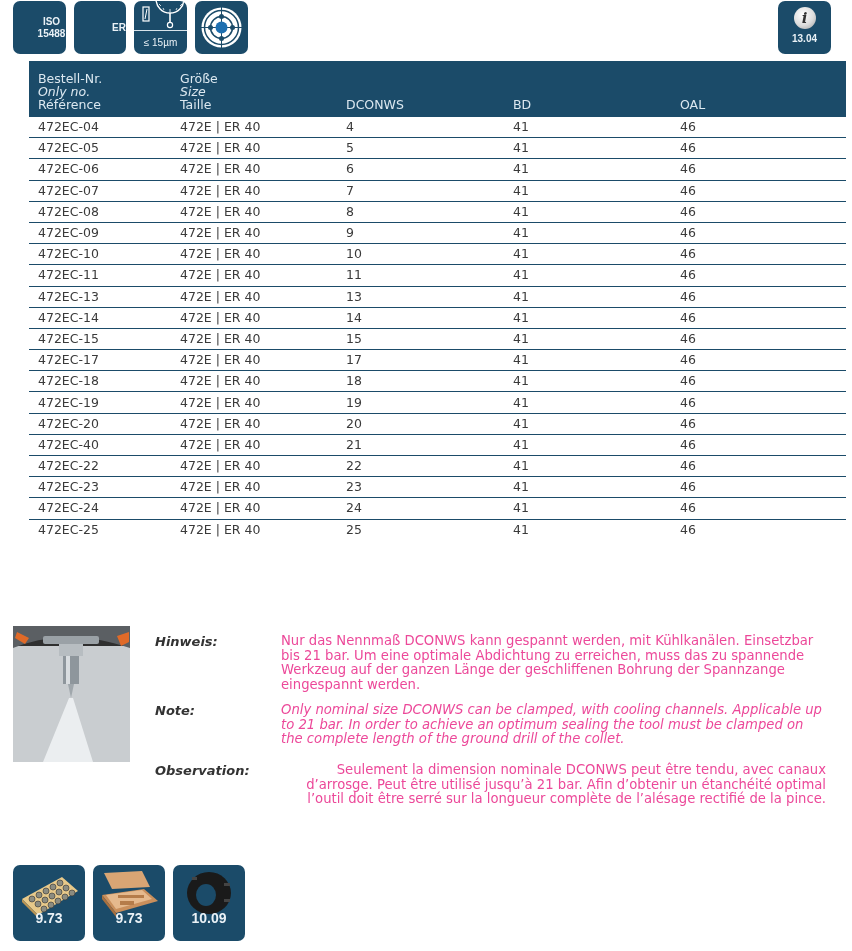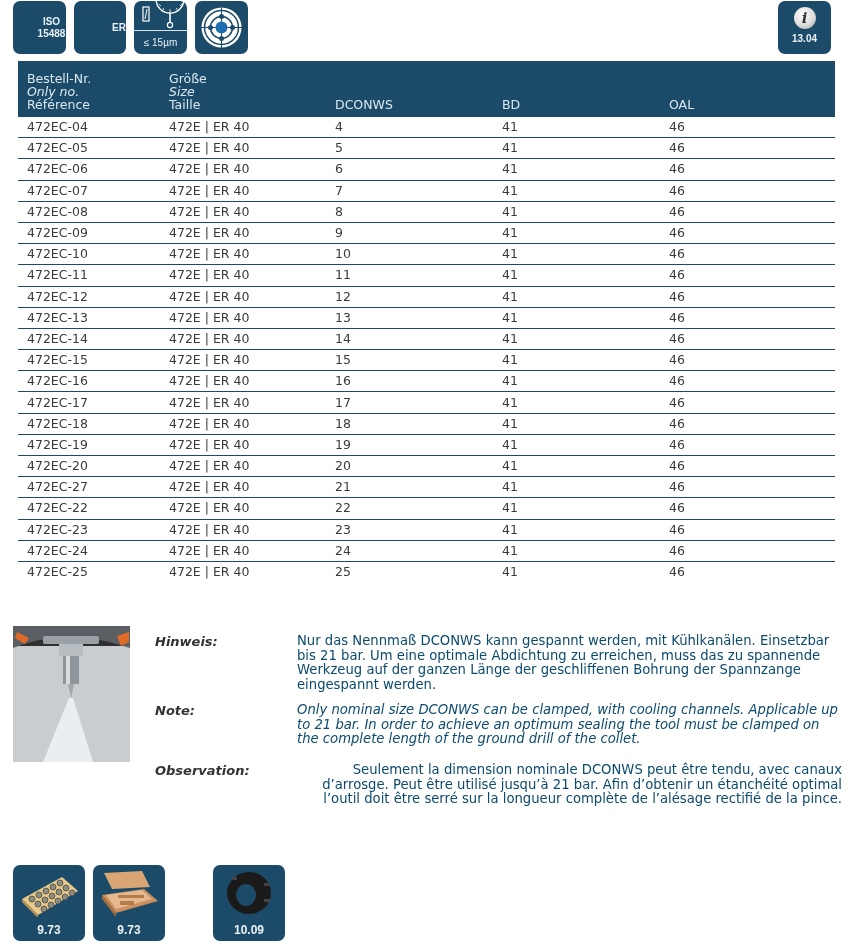--- a/index.html
+++ b/index.html
@@ -21,40 +21,40 @@
   #b-conc { left: 195px; top: 1px; width: 53px; height: 53px; }
   #b-info { left: 778px; top: 1px; width: 53px; height: 53px; justify-content: flex-start; padding-top: 6px; }
   #b-info .ref { font-family: "Liberation Sans", sans-serif; font-weight: bold; font-size: 10px; color: #eaf1f6; margin-top: 4px; }
 
   .info-icon { width: 22px; height: 22px; border-radius: 50%;
                background: radial-gradient(circle at 40% 35%, #ffffff 0%, #dcdcdc 55%, #9c9c9c 100%);
                display: flex; align-items: center; justify-content: center;
                font-family: "DejaVu Serif", serif; font-style: italic; font-weight: bold; font-size: 15px; color: #333; }
 
   
-  #spec-table { position: absolute; left: 18px; top: 61px; width: 817px; border-collapse: collapse; }
+  #spec-table { position: absolute; left: 29px; top: 61px; width: 817px; border-collapse: collapse; }
   #spec-table thead th { background: #1b4b69; color: #dce8f0; font-weight: normal; text-align: left;
                          font-family: "DejaVu Sans", sans-serif; font-size: 12.5px; line-height: 13px;
                          vertical-align: bottom; padding: 4px 0 6px 9px; height: 46px; }
   #spec-table thead th i { font-style: italic; }
   #spec-table tbody td { font-size: 12.5px; height: 20.2px; padding: 0 0 0 9px; line-height: 20px;
                          border-bottom: 1px solid #1b4b69; color: #3a3a3a; white-space: nowrap; }
   #spec-table tbody tr:last-child td { border-bottom: none; }
   .col1 { width: 133px; } .col2 { width: 157px; } .col3 { width: 158px; } .col4 { width: 158px; }
 
   
   #note-photo { position: absolute; left: 13px; top: 626px; width: 117px; height: 136px; overflow: hidden;
                 background: linear-gradient(180deg, #4a4a4a 0%, #9da3a8 40%, #d7dadc 100%); }
   .note-label { position: absolute; left: 155px; font-weight: bold; font-style: italic; font-size: 13px; color: #333; }
-  .note-text { position: absolute; left: 297px; width: 545px; font-size: 13.2px; line-height: 14.6px; color: #0c4a6e; }
+  .note-text { position: absolute; left: 281px; width: 545px; font-size: 13.2px; line-height: 14.6px; color: #ec4899; }
   .note-text.it { font-style: italic; }
 
   .acc { position: absolute; top: 865px; height: 76px; width: 72px; }
-  .acc .lbl { position: absolute; bottom: 4px; width: 100%; text-align: center; color: #eaf1f6;
-              font-family: "Liberation Sans", sans-serif; font-weight: bold; font-size: 12px; }
+  .acc .lbl { position: absolute; bottom: 15px; width: 100%; text-align: center; color: #eaf1f6;
+              font-family: "Liberation Sans", sans-serif; font-weight: bold; font-size: 14px; }
 </style>
 </head>
 <body>
 
 <div class="badge" id="b-iso">
   <span class="badge-text">ISO</span>
   <span class="badge-text">15488</span>
 </div>
 <div class="badge" id="b-er">
   <span class="badge-text">ER</span>
@@ -166,27 +166,20 @@
         <td>46</td>
       </tr>
       <tr>
         <td>472EC-11</td>
         <td>472E | ER 40</td>
         <td>11</td>
         <td>41</td>
         <td>46</td>
       </tr>
       <tr>
-        <td>472EC-12</td>
-        <td>472E | ER 40</td>
-        <td>12</td>
-        <td>41</td>
-        <td>46</td>
-      </tr>
-      <tr>
         <td>472EC-13</td>
         <td>472E | ER 40</td>
         <td>13</td>
         <td>41</td>
         <td>46</td>
       </tr>
       <tr>
         <td>472EC-14</td>
         <td>472E | ER 40</td>
         <td>14</td>
@@ -194,27 +187,20 @@
         <td>46</td>
       </tr>
       <tr>
         <td>472EC-15</td>
         <td>472E | ER 40</td>
         <td>15</td>
         <td>41</td>
         <td>46</td>
       </tr>
       <tr>
-        <td>472EC-16</td>
-        <td>472E | ER 40</td>
-        <td>16</td>
-        <td>41</td>
-        <td>46</td>
-      </tr>
-      <tr>
         <td>472EC-17</td>
         <td>472E | ER 40</td>
         <td>17</td>
         <td>41</td>
         <td>46</td>
       </tr>
       <tr>
         <td>472EC-18</td>
         <td>472E | ER 40</td>
         <td>18</td>
@@ -229,21 +215,21 @@
         <td>46</td>
       </tr>
       <tr>
         <td>472EC-20</td>
         <td>472E | ER 40</td>
         <td>20</td>
         <td>41</td>
         <td>46</td>
       </tr>
       <tr>
-        <td>472EC-27</td>
+        <td>472EC-40</td>
         <td>472E | ER 40</td>
         <td>21</td>
         <td>41</td>
         <td>46</td>
       </tr>
       <tr>
         <td>472EC-22</td>
         <td>472E | ER 40</td>
         <td>22</td>
         <td>41</td>
@@ -328,21 +314,21 @@
     <polygon points="4,26 46,20 60,32 18,44" fill="#c98f5c"></polygon>
     <polygon points="8,26 44,21 54,30 18,40" fill="#e5b98d"></polygon>
     <g fill="#b57c4a">
         <rect x="20" y="26" width="26" height="3"></rect>
         <rect x="22" y="32" width="14" height="4"></rect>
       </g>
     <polygon points="4,26 18,44 18,48 4,30" fill="#a8703f"></polygon>
   </svg>
   <span class="lbl">9.73</span>
 </div>
-<div class="badge acc" style="left:173px;margin-left:40px;">
+<div class="badge acc" style="left:173px;">
   <svg width="50" height="50" viewBox="0 0 50 50" style="position:absolute;top:4px;left:11px;">
     <ellipse cx="25" cy="24" rx="22" ry="21" fill="#1a1a1a"></ellipse>
     <ellipse cx="22" cy="26" rx="10" ry="11" fill="#1b4b69"></ellipse>
     <rect x="40" y="14" width="6" height="3" fill="#444"></rect>
     <rect x="40" y="30" width="6" height="3" fill="#444"></rect>
     <rect x="8" y="8" width="5" height="3" fill="#444"></rect>
   </svg>
   <span class="lbl">10.09</span>
 </div>
 

